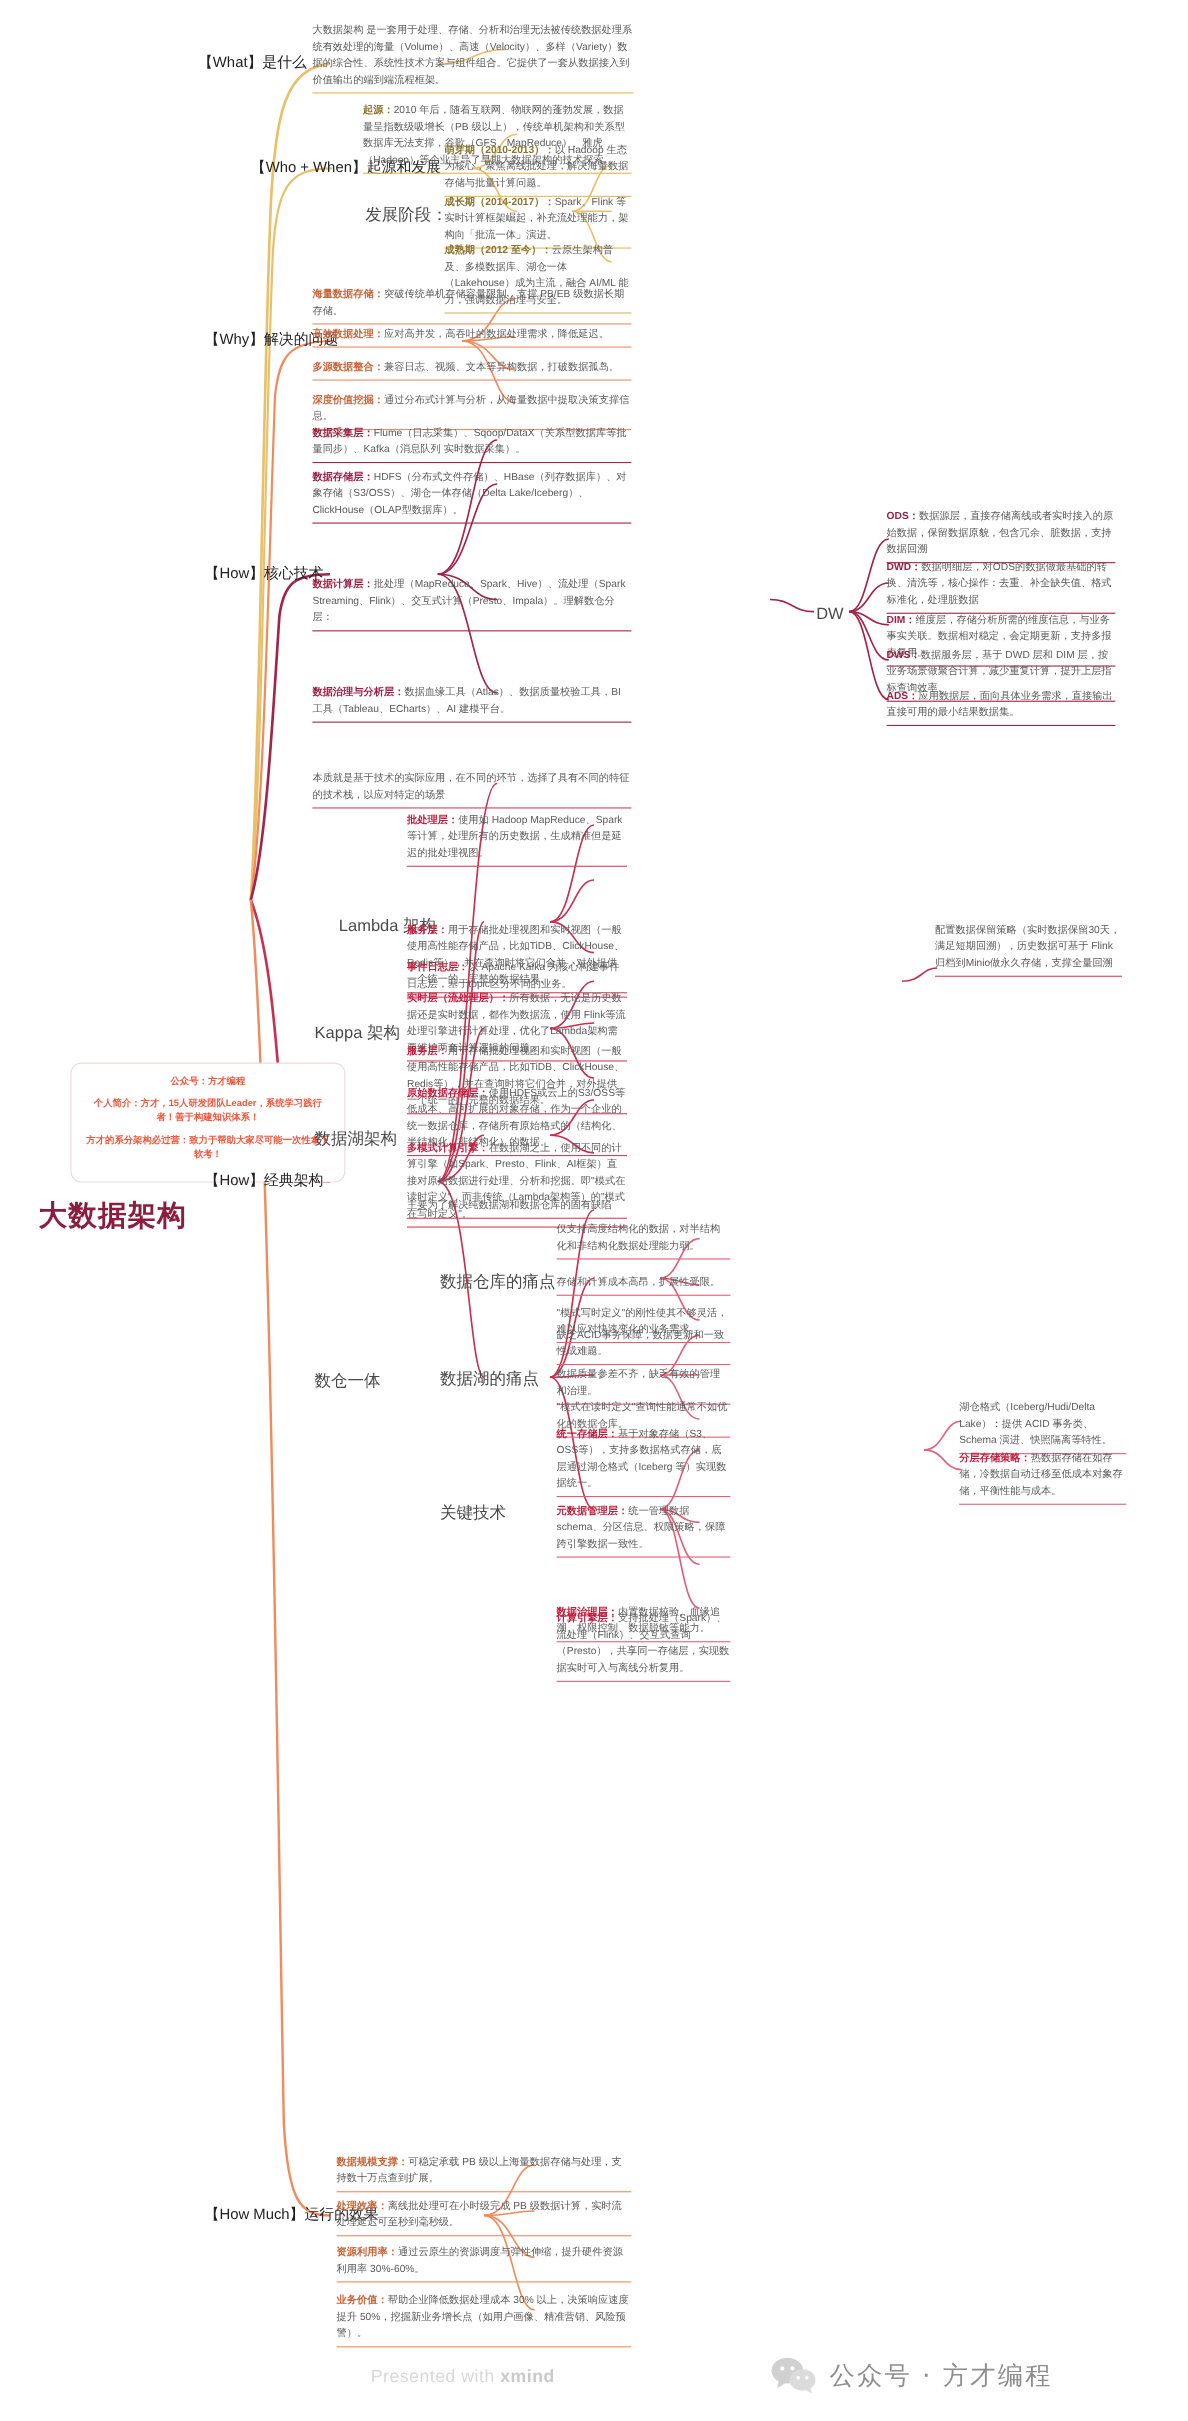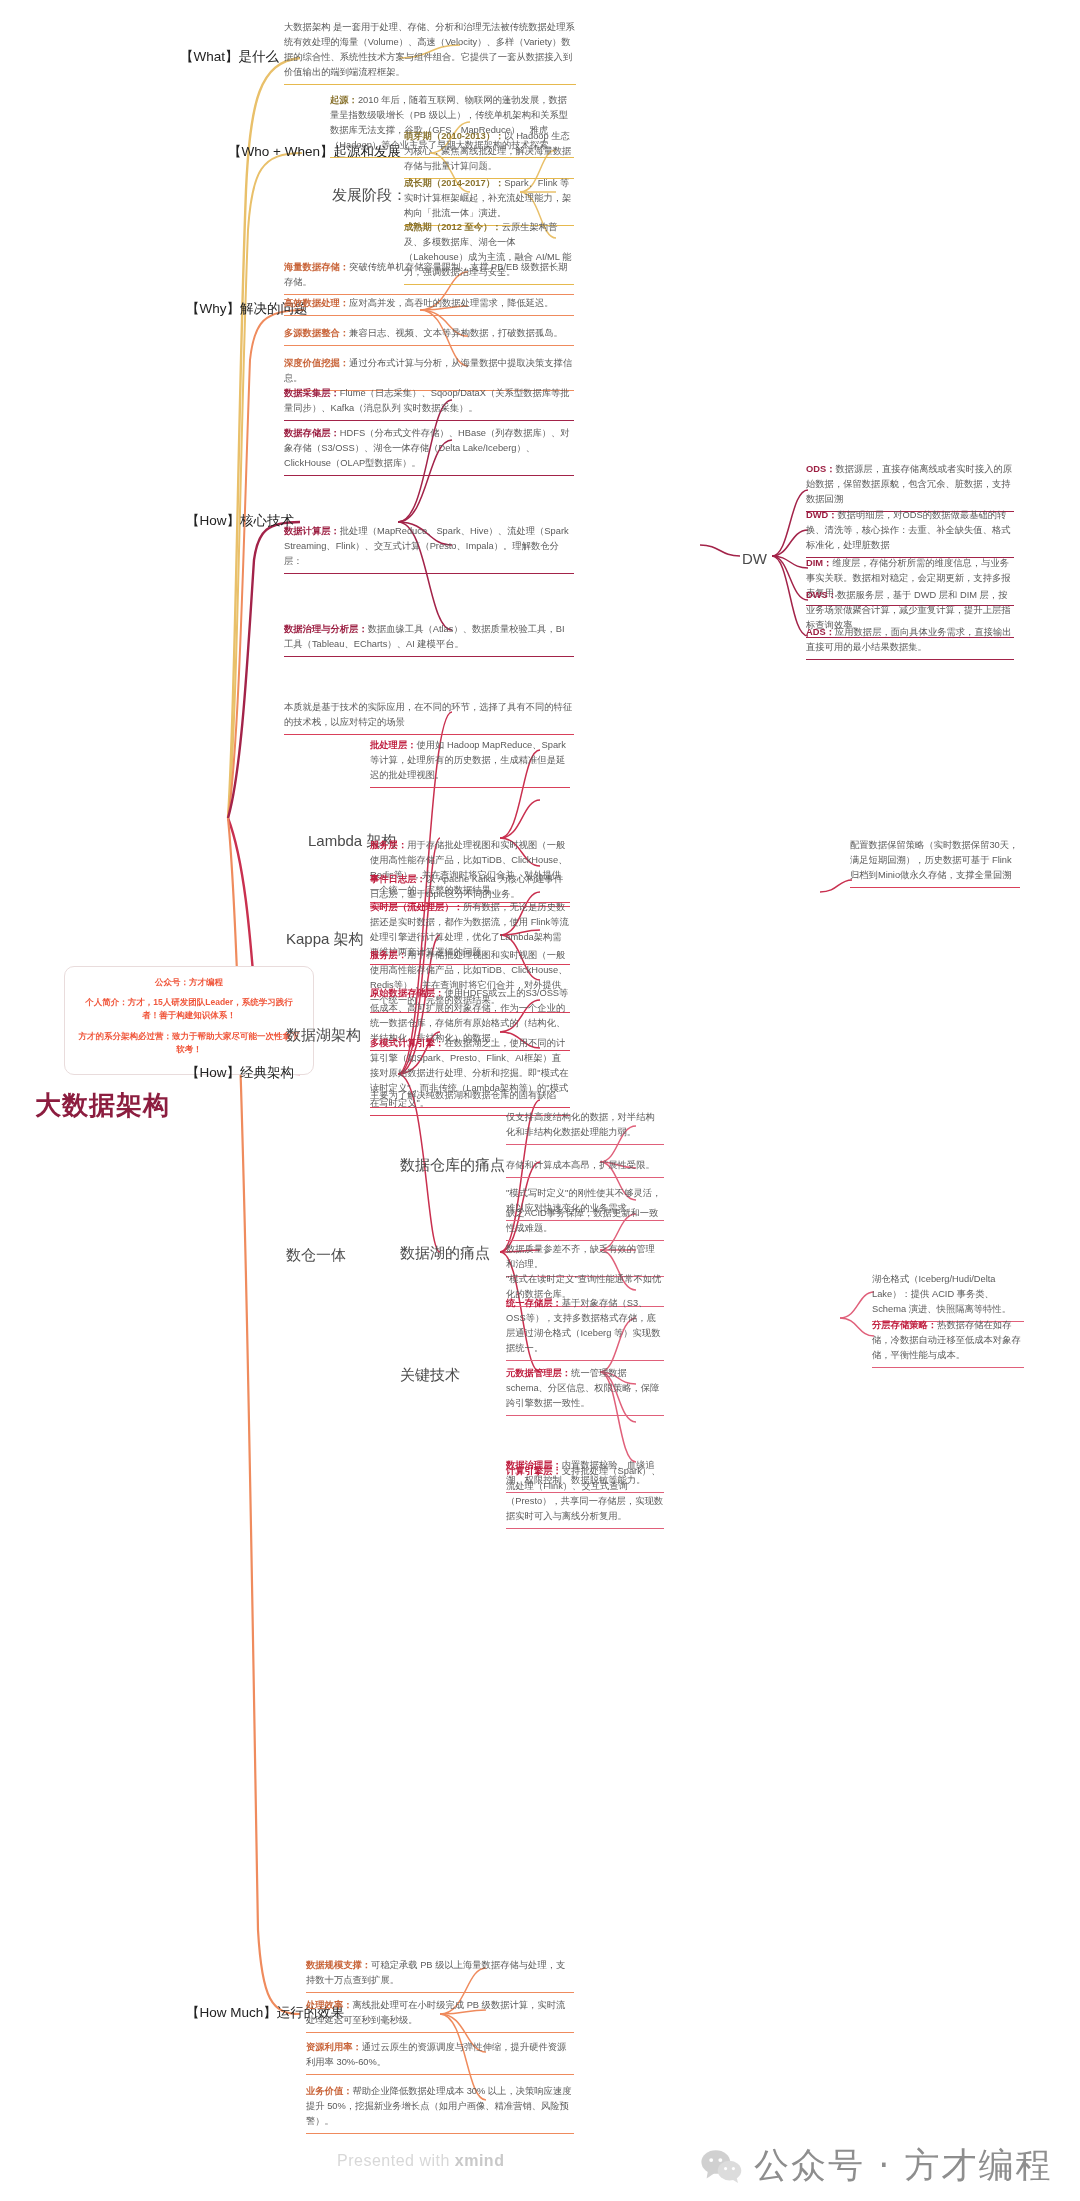--- a/index.html
+++ b/index.html
@@ -64,21 +64,21 @@
     position:absolute; left:337px; top:2152px;
     font-size:16px; color:#d8d8d8; letter-spacing:.5px;
   }
   .xmind-footer b { color:#c9c9c9; font-weight:bold; }
 
   .wechat-bar {
     position:absolute; left:700px; top:2142px;
     display:flex; align-items:center; gap:12px;
   }
   .wechat-bar .label {
-    font-size:35px; color:#8e8e8e; letter-spacing:2px;
+    font-size:23px; color:#8e8e8e; letter-spacing:2px;
     font-family:"DejaVu Sans","Liberation Sans",sans-serif;
   }
   .wx-icon { width:42px; height:34px; opacity:.72; }
 </style>
 </head>
 <body>
 
 <div id="canvas">
 
   <svg class="links" viewBox="0 0 1080 2201">

